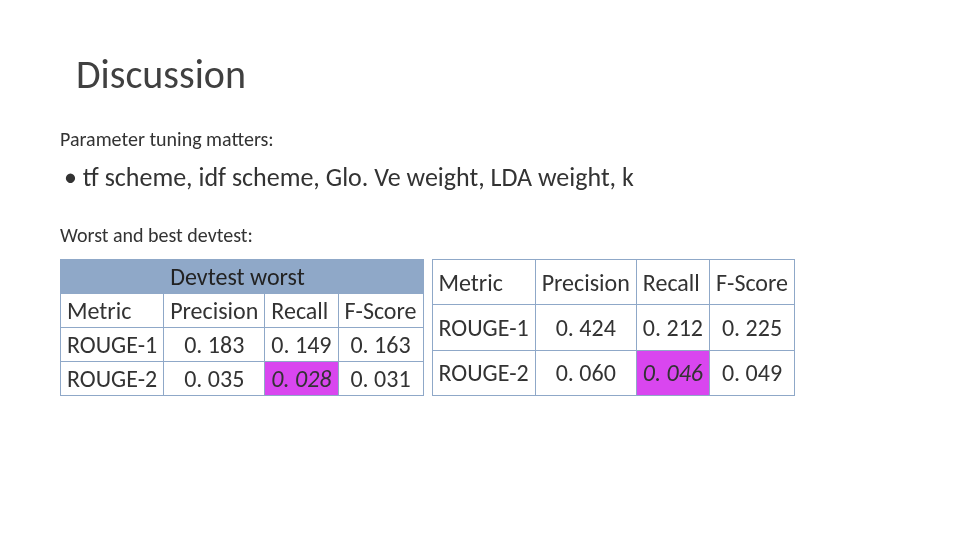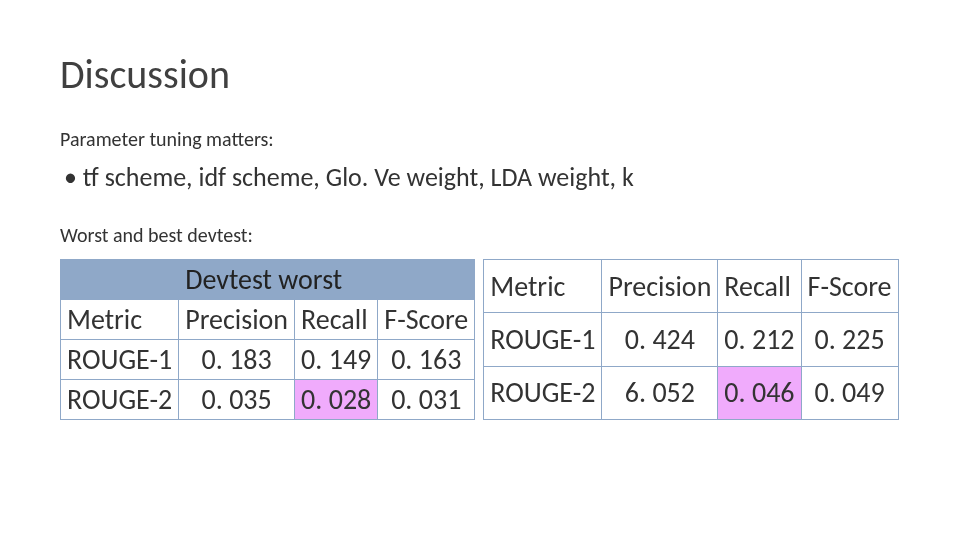--- a/index.html
+++ b/index.html
@@ -11,41 +11,41 @@
     font-family: Calibri, "Segoe UI", Arial, sans-serif;
     color: #333;
   }
   .slide {
     box-sizing: border-box;
     padding: 50px 60px 40px 60px;
   }
   .title {
     font-size: 40px;
     color: #404040;
-    margin: 0 0 28px 0;
+    margin: 0 0 28px 16px;
     font-weight: 400;
   }
   .body-text {
     font-size: 20px;
     color: #333;
     margin: 0 0 10px 0;
   }
   .bullet-row {
     font-size: 26px;
     color: #333;
     margin: 0 0 30px 4px;
   }
   .tables-row {
     display: flex;
     gap: 8px;
     margin-top: 12px;
   }
   table {
     border-collapse: collapse;
-    font-size: 28px;
+    font-size: 24px;
     color: #333;
     padding-left: 28px;
   }
   td, th {
     border: 1px solid #8fa8c8;
     padding: 2px 6px;
     text-align: left;
     font-weight: 400;
   }
   .num {
@@ -53,21 +53,22 @@
   }
   .title-row td {
     background: #8fa8c8;
     color: #222;
     border: 1px solid #8fa8c8;
   }
   .blank-cell {
     background: #fff;
   }
   .hl {
-    background: #f0abfc;
+    background: #d946ef;
+    font-style: italic;
   }
 </style>
 </head>
 <body>
 
 <div class="slide">
 
   <h1 class="title">Discussion</h1>
 
   <p class="body-text">Parameter tuning matters:</p>
@@ -113,21 +114,21 @@
         <td>F-Score</td>
       </tr>
       <tr>
         <td>ROUGE-1</td>
         <td class="num">0. 424</td>
         <td class="num">0. 212</td>
         <td class="num">0. 225</td>
       </tr>
       <tr>
         <td>ROUGE-2</td>
-        <td class="num">6. 052</td>
+        <td class="num">0. 060</td>
         <td class="num hl">0. 046</td>
         <td class="num">0. 049</td>
       </tr>
     </tbody>
       </table>
 
   </div>
 </div>
 
 </body></html>

